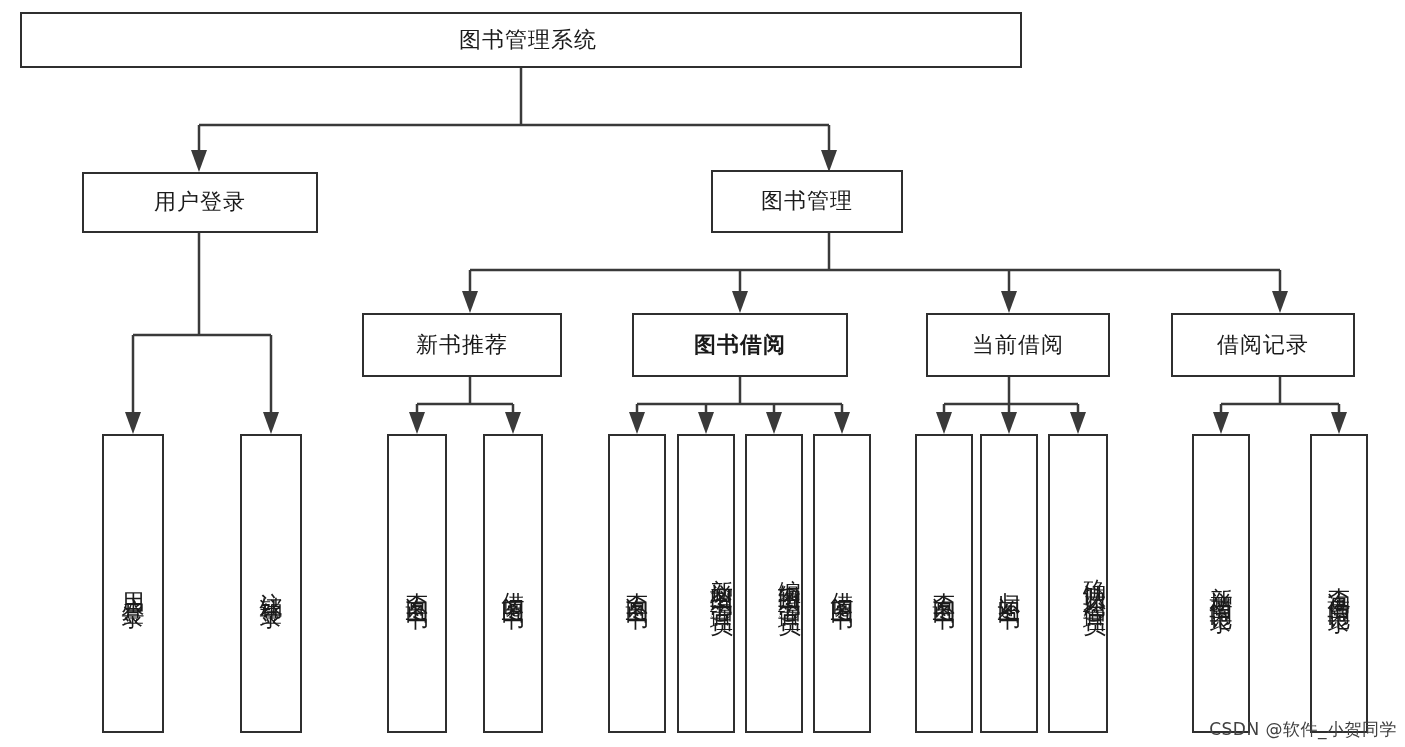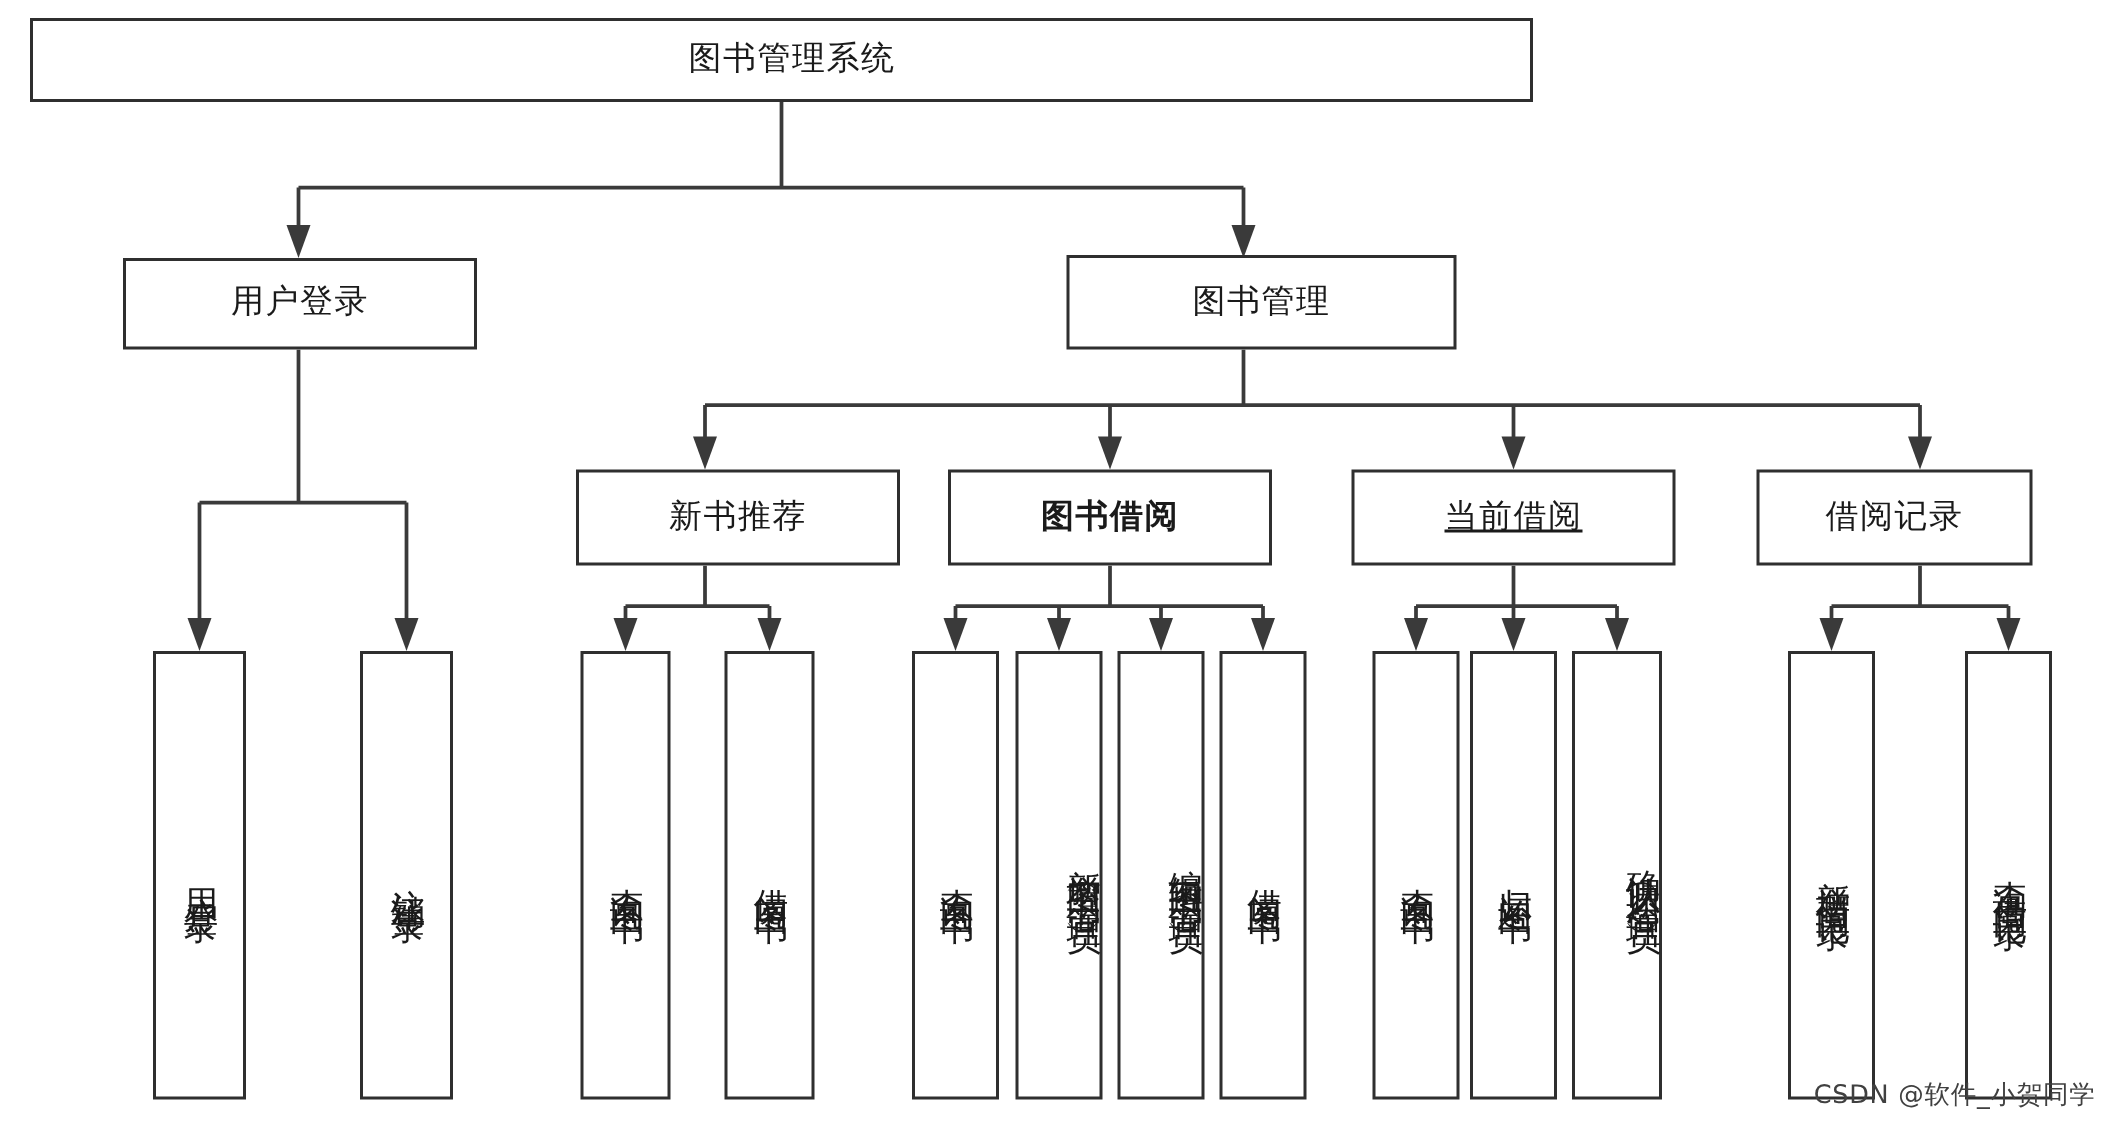--- a/index.html
+++ b/index.html
@@ -157,31 +157,31 @@
     <polygon class="arrow" points="1339,434 1331,412 1347,412"></polygon>
   </svg>
 
   <div class="node h" style="left:20px; top:12px; width:1002px; height:56px;padding-left:14px;">
     <span>图书管理系统</span>
   </div>
 
   <div class="node h" style="left:82px; top:172px; width:236px; height:61px;">
     <span>用户登录</span>
   </div>
-  <div class="node h" style="left:711px; top:170px; width:260px; height:63px;font-family:Liberation Serif, serif;">
+  <div class="node h" style="left:711px; top:170px; width:192px; height:63px;">
     <span>图书管理</span>
   </div>
 
-  <div class="node h" style="left:362px; top:313px; width:216px; height:64px;margin-left:22px;">
+  <div class="node h" style="left:362px; top:313px; width:200px; height:64px;">
     <span>新书推荐</span>
   </div>
   <div class="node h" style="left:632px; top:313px; width:216px; height:64px;font-weight:bold;">
     <span>图书借阅</span>
   </div>
-  <div class="node h" style="left:901px; top:313px; width:216px; height:64px;text-decoration:underline;">
+  <div class="node h" style="left:926px; top:313px; width:184px; height:64px;">
     <span>当前借阅</span>
   </div>
   <div class="node h" style="left:1171px; top:313px; width:184px; height:64px;">
     <span>借阅记录</span>
   </div>
 
   <div class="node v mid" style="left:102px; top:434px; width:62px; height:299px;">
     <span>用户登录</span>
   </div>
   <div class="node v mid" style="left:240px; top:434px; width:62px; height:299px;">

